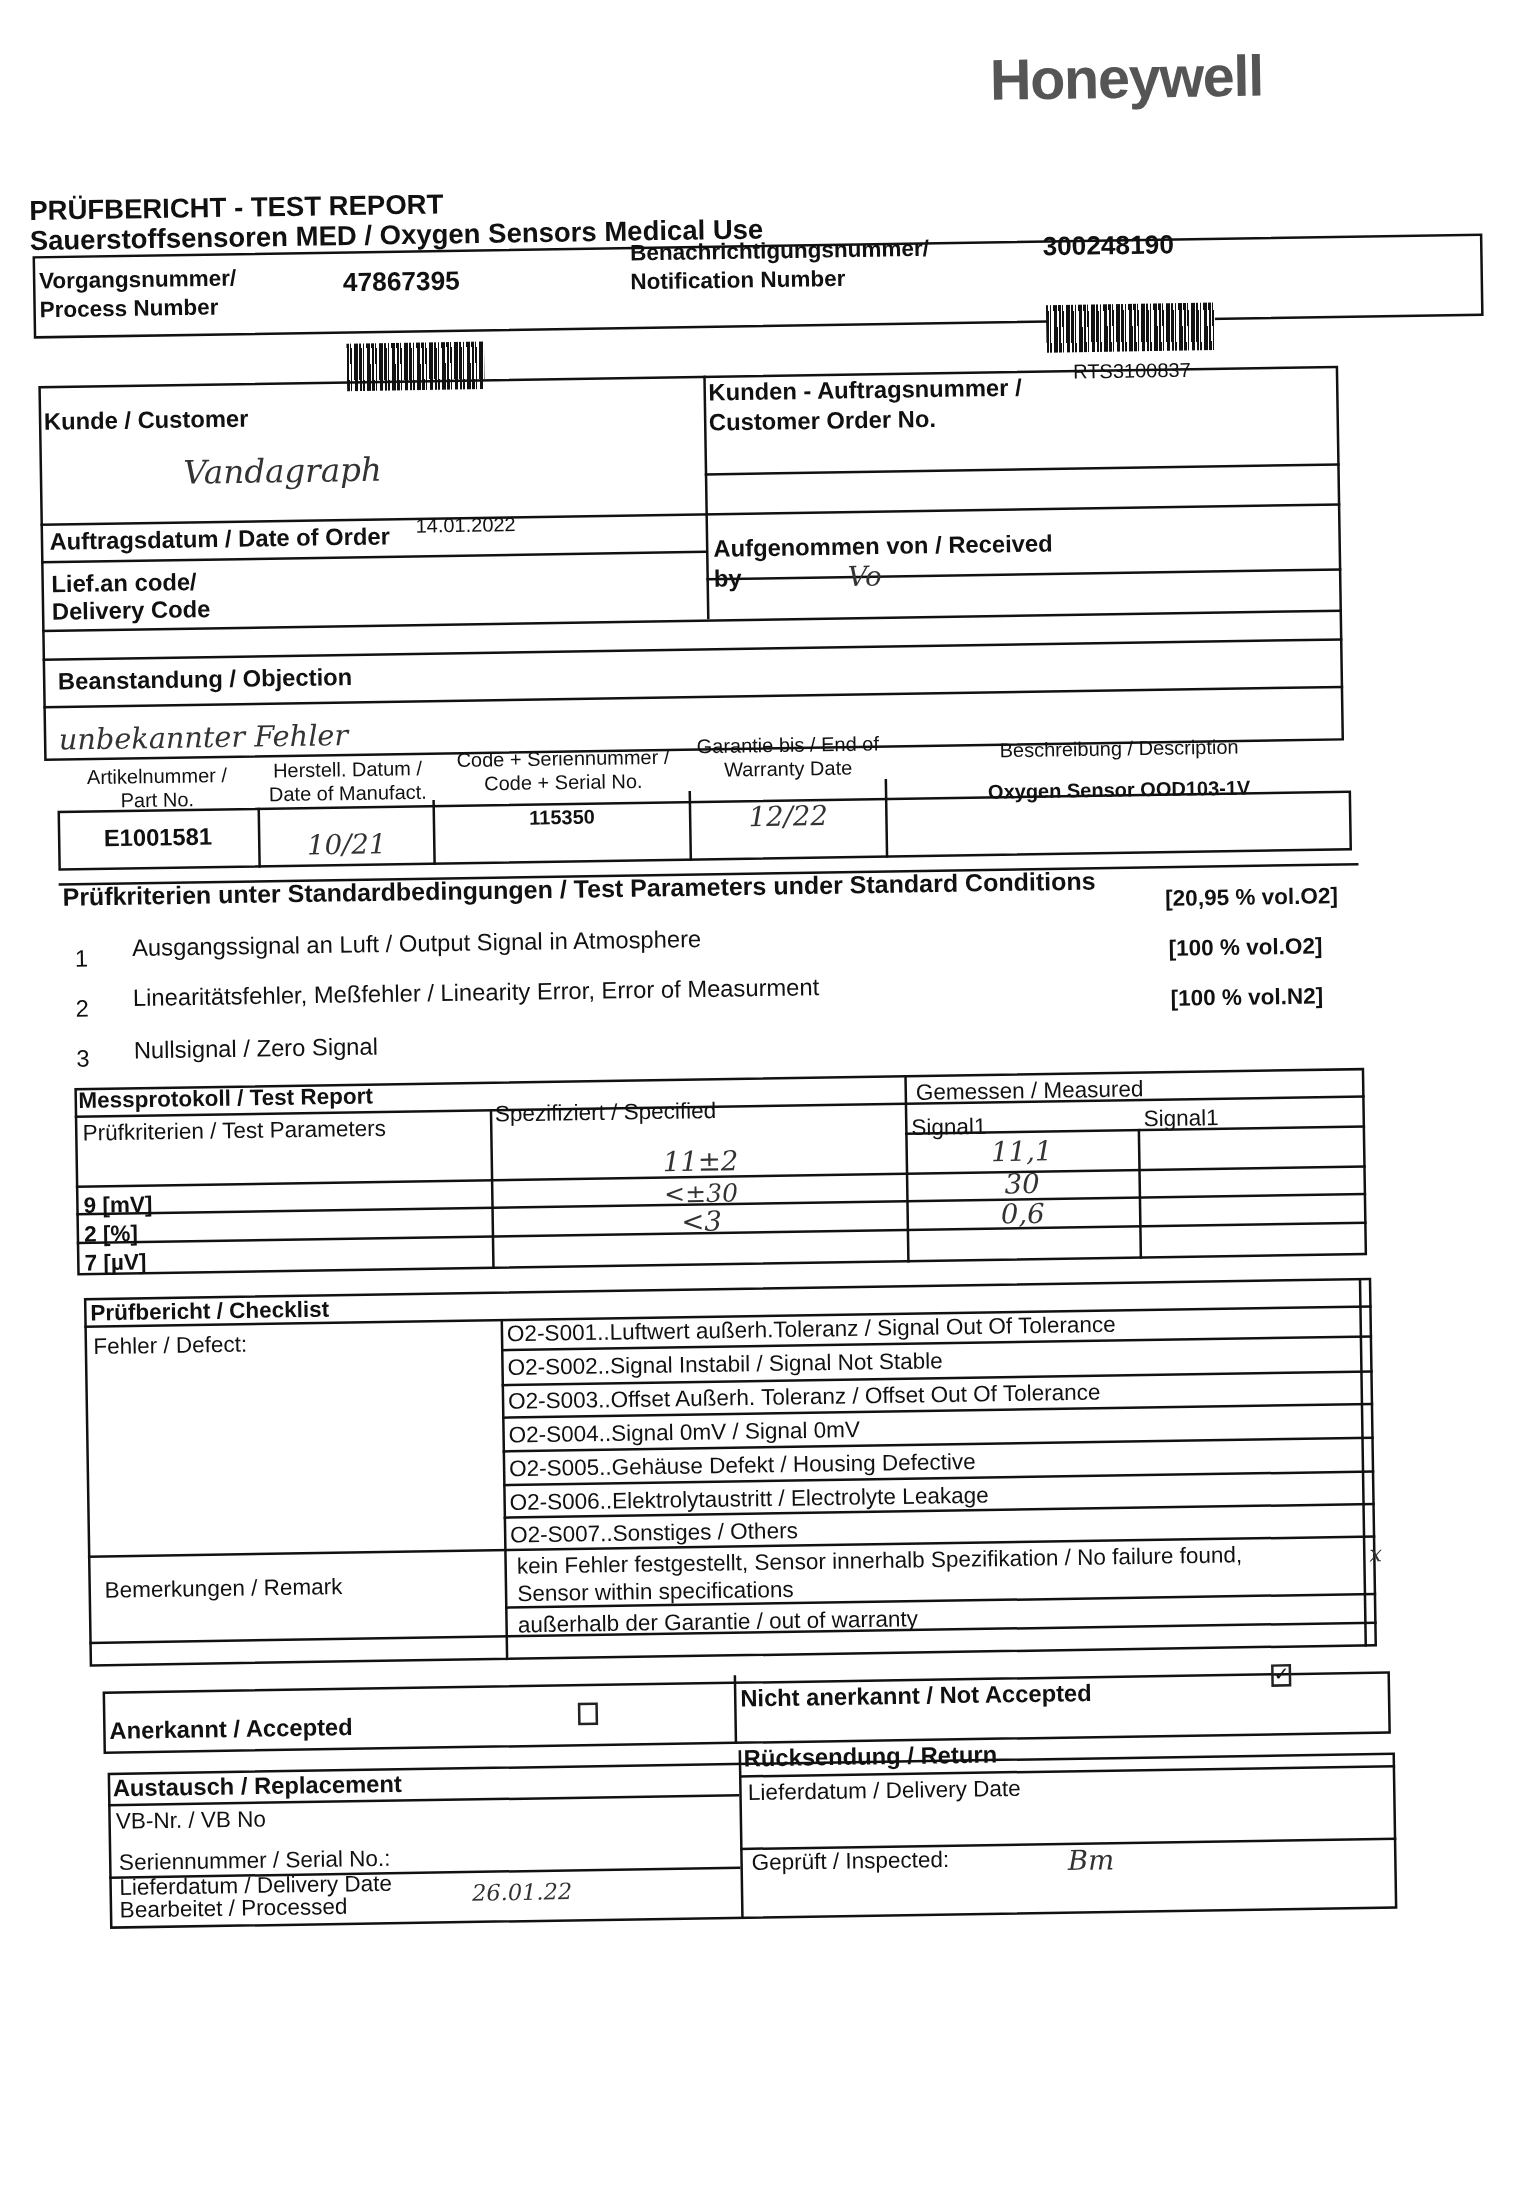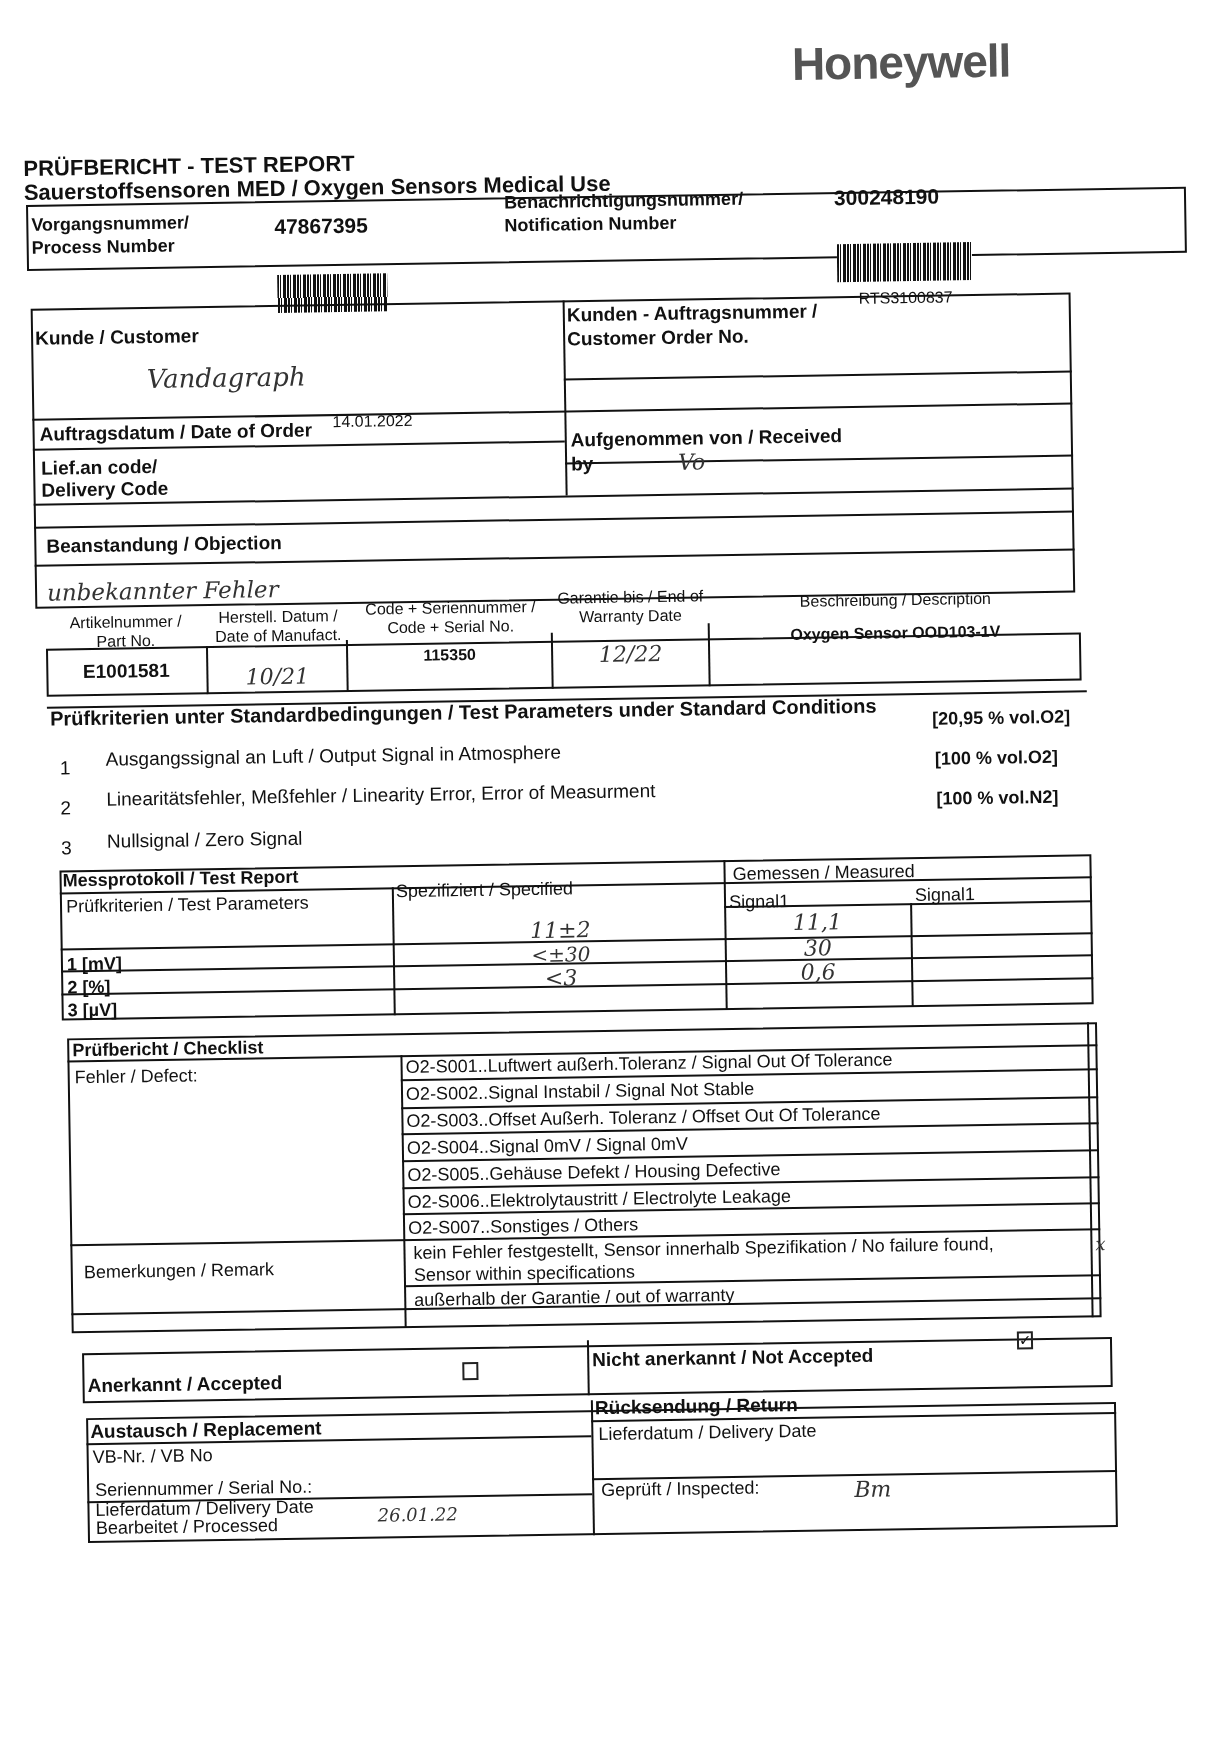--- a/index.html
+++ b/index.html
@@ -116,29 +116,29 @@
   <div class="hline" style="left:60px; top:962px; width:1032px;"></div>
   <div class="hline" style="left:60px; top:985px; width:1032px;"></div>
 
   <div class="lbl b" style="left:63px; top:860px; font-size:18px;">Messprotokoll / Test Report</div>
   <div class="lbl" style="left:66px; top:886px; font-size:18px;">Prüfkriterien / Test Parameters</div>
   <div class="lbl" style="left:396px; top:876px; font-size:18px;">Spezifiziert / Specified</div>
   <div class="lbl" style="left:733px; top:864px; font-size:18px;">Gemessen / Measured</div>
   <div class="lbl" style="left:729px; top:892px; font-size:18px;">Signal1</div>
   <div class="lbl" style="left:915px; top:888px; font-size:18px;">Signal1</div>
 
-  <div class="lbl b" style="left:66px; top:944px; font-size:18px;">1 [mV]</div>
+  <div class="lbl b" style="left:66px; top:944px; font-size:18px;">9 [mV]</div>
   <div class="lbl hand center" style="left:395px; top:918px; width:330px; font-size:22px;">11±2</div>
   <div class="lbl hand center" style="left:727px; top:914px; width:180px; font-size:22px;">11,1</div>
 
   <div class="lbl b" style="left:66px; top:967px; font-size:18px;">2 [%]</div>
   <div class="lbl hand center" style="left:395px; top:942px; width:330px; font-size:20px;">&lt;±30</div>
   <div class="lbl hand center" style="left:727px; top:940px; width:180px; font-size:22px;">30</div>
 
-  <div class="lbl b" style="left:66px; top:990px; font-size:18px;">3 [µV]</div>
+  <div class="lbl b" style="left:66px; top:990px; font-size:18px;">7 [µV]</div>
   <div class="lbl hand center" style="left:395px; top:966px; width:330px; font-size:22px;">&lt;3</div>
   <div class="lbl hand center" style="left:727px; top:964px; width:180px; font-size:22px;">0,6</div>
 
   <div class="box" style="left:65px; top:1030px; width:1030px; height:295px;"></div>
   <div class="vline" style="left:398px; top:1052px; height:273px;"></div>
   <div class="vline" style="left:1085px; top:1030px; height:295px;"></div>
   <div class="hline" style="left:65px; top:1052px; width:1030px;"></div>
   <div class="hline" style="left:398px; top:1076px; width:697px;"></div>
   <div class="hline" style="left:398px; top:1104px; width:697px;"></div>
   <div class="hline" style="left:398px; top:1130px; width:697px;"></div>

